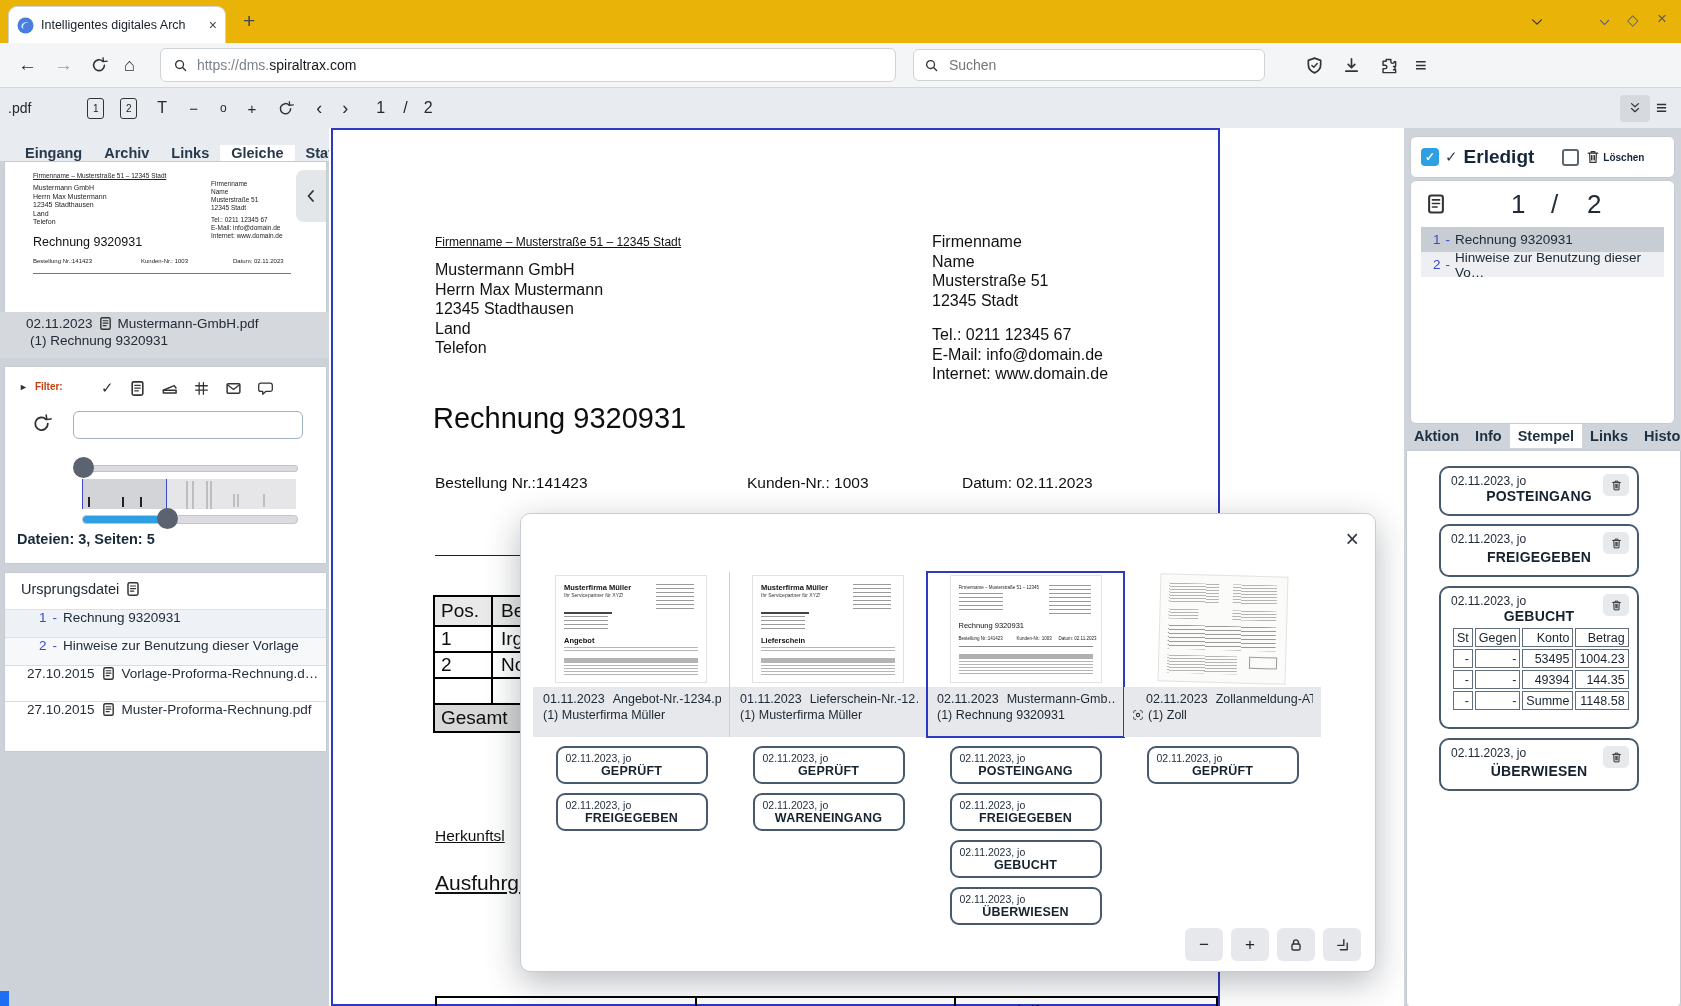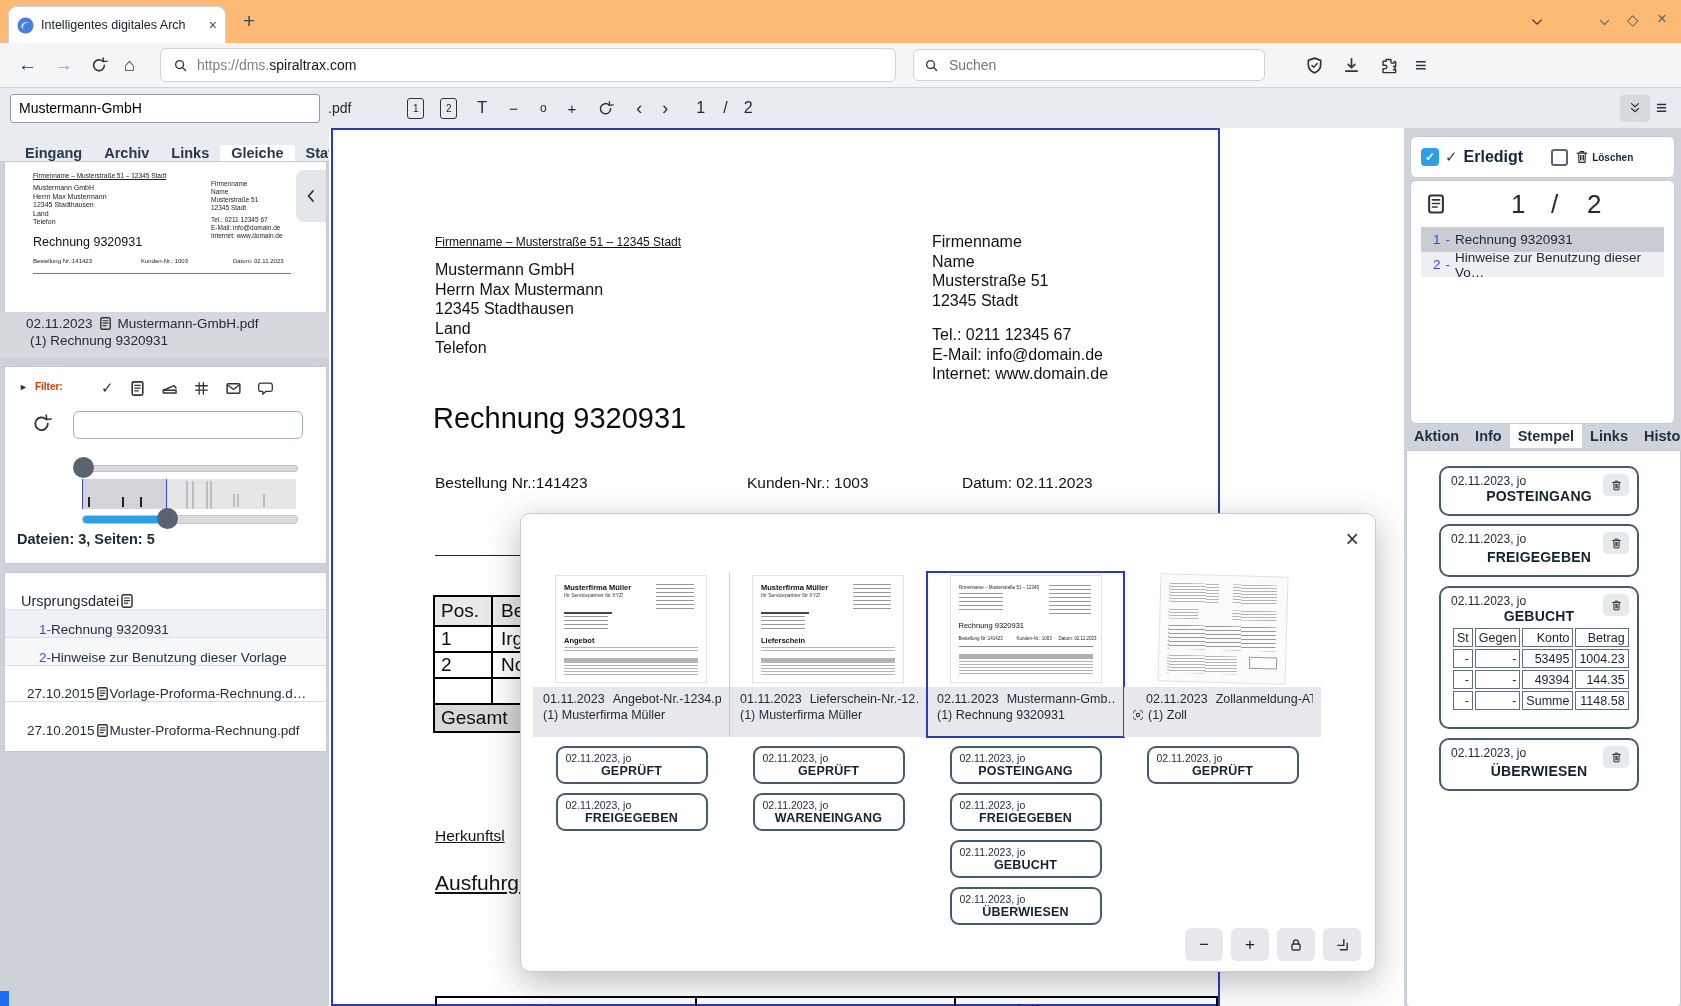--- a/index.html
+++ b/index.html
@@ -5,40 +5,40 @@
   html,body{margin:0;padding:0}
   body{width:1681px;height:1006px;position:relative;overflow:hidden;
        font-family:"Liberation Sans",sans-serif;background:#cdd2d8;color:#1d2530;font-size:13px}
   .abs{position:absolute}
   svg{display:block}
   .ic{stroke:#333;fill:none;stroke-width:1.4;stroke-linecap:round;stroke-linejoin:round}
   .card{background:#fff;border:1px solid #c6cbd1}
   .ph{background:repeating-linear-gradient(to bottom,#9a9a9a 0 1px,transparent 1px 4px)}
   .phl{background:repeating-linear-gradient(to bottom,#b5b5b5 0 1px,transparent 1px 3px)}
   
-  #tabbar{left:0;top:0;width:1681px;height:43px;background:#fdba74}
+  #tabbar{left:0;top:0;width:1681px;height:43px;background:#eab308}
   #tab{left:8px;top:6px;width:218px;height:37px;background:#fff;border:1px solid #cfd3d8;border-bottom:none;
        border-radius:9px 9px 0 0;display:flex;align-items:center;padding:0 8px;box-sizing:border-box}
   #tab .t{font-size:12.5px;color:#17202a;white-space:nowrap;overflow:hidden;flex:1;margin-left:7px}
   .gbtn{color:#40474f;font-size:17px;line-height:1}
   #navbar{left:0;top:43px;width:1681px;height:44px;background:#f4f5f7;border-bottom:1px solid #d2d6da;
           display:flex;align-items:center}
   .urlbox{height:32px;background:#fff;border:1px solid #ced3d8;border-radius:6px;display:flex;align-items:center;box-sizing:border-box}
   #apptoolbar{left:0;top:88px;width:1681px;height:40px;background:#e8ebef;border-bottom:1px solid #c6cbd1;
               display:flex;align-items:center}
   .tbi{font-size:15px;color:#23292f;text-align:center}
   .pgico{width:15px;height:19px;border:1.4px solid #333;border-radius:3px;font-size:10px;display:flex;align-items:center;justify-content:center;color:#222}
   
   #leftbar{left:0;top:128px;width:329px;height:878px;background:#cdd2d8}
   #ltabs{left:0;top:0;width:329px;height:33px;background:#e8ebef;display:flex;align-items:flex-end;padding-left:14px;box-sizing:border-box}
   .ltab{display:flex;align-items:center;padding:0 11px;font-weight:bold;font-size:14.5px;color:#29394c}
   .ltab.active{background:#fff}
   .fileline{font-size:13.5px;color:#222b36;display:flex;align-items:center;gap:5px}
   .bluenum{color:#3a49cf}
-  .srow{display:flex;align-items:flex-end;font-size:13.5px;color:#242e3a;padding-left:16px;height:28px;box-sizing:border-box}
+  .srow{display:flex;align-items:flex-start;gap:6px;font-size:13.5px;color:#242e3a;padding-left:16px;height:28px;box-sizing:border-box}
   
   .chip{border:2.5px solid #47596c;border-radius:9px;background:#fff;box-sizing:border-box;position:relative}
   .chip .meta{font-size:10.5px;color:#1e2a37;text-align:left}
   .chip .lbl{font-weight:bold;font-size:12.5px;color:#16222e;text-align:center;letter-spacing:.2px}
   
   #rightbar{left:1404px;top:128px;width:277px;height:878px;background:#cfd4da}
   .rtab{font-weight:bold;font-size:14.5px;color:#1d3042;padding:4px 8px}
   .rtab.active{background:#fff}
   .rchip{border:2.5px solid #47596c;border-radius:10px;background:#fff;box-sizing:border-box;position:relative;padding:6px 10px}
   .rchip .meta{font-size:12px;color:#1c2530}
@@ -108,21 +108,20 @@
   <svg class="ic" style="margin-left:18px" width="19" height="19" viewBox="0 0 16 16">
     <path d="M8 2.4v7.2M5.2 7l2.8 2.9L10.8 7M3.2 12.8h9.6"></path>
   </svg>
   <svg class="ic" style="margin-left:18px" width="19" height="19" viewBox="0 0 16 16">
     <path d="M6 3h4v1.8a1.4 1.4 0 1 0 2.8 0H14v4h-1.8a1.4 1.4 0 1 1 0 2.8H14V14H3.4v-3.4h1.8a1.4 1.4 0 1 0 0-2.8H3.4V4.4H6z" stroke-width="1.2"></path>
   </svg>
   <div style="font-size:20px;color:#2c333a;margin-left:17px">≡</div>
 </div>
 
 <div class="abs" id="apptoolbar">
-  <input style="margin-left: 10px; width: 292px; height: 27px; border: 1px solid rgb(143, 154, 165); border-radius: 3px; font-size: 14px; font-family: inherit; padding: 0px 8px; background: rgb(255, 255, 255);" value="Mustermann-GmbH">
   <span class="tbi" style="margin-left:8px;font-size:14px">.pdf</span>
   <div class="pgico" style="margin-left:56px">
       <span>1</span>
     </div>
   <div class="pgico" style="margin-left:16px">
       <span>2</span>
     </div>
   <div class="tbi" style="margin-left:20px;font-size:16px">T</div>
   <div class="tbi" style="margin-left:22px">−</div>
   <div class="tbi" style="margin-left:22px;font-size:12px">o</div>
@@ -545,21 +544,21 @@
         </svg>
     </div>
   </div>
 </div>
 
 <div class="abs" id="rightbar">
 
   <div class="abs card" style="left:6px;top:8px;width:263px;height:40px;border-radius:6px;display:flex;align-items:center">
     <div style="margin-left:10px;width:18px;height:18px;background:#2f9fe3;border-radius:4px;display:flex;align-items:center;justify-content:center;color:#fff;font-size:12px;font-weight:bold">✓</div>
     <span style="margin-left:6px;font-size:15px;color:#2a3a4a">✓</span>
-    <span style="margin-left:6px;font-weight:bold;font-size:16px;color:#13263a">Erledigt</span>
+    <span style="margin-left:6px;font-weight:bold;font-size:19px;color:#13263a">Erledigt</span>
     <div style="margin-left:28px;width:17px;height:17px;border:2px solid #5c666f;border-radius:3px;box-sizing:border-box;background:#fff"></div>
     <svg class="ic" style="margin-left:6px" width="16" height="16" viewBox="0 0 16 16">
       <path d="M3.2 4.2h9.6M6.2 4.2V2.6h3.6v1.6M4.6 4.2l.4 9.2h6l.4-9.2" stroke-width="1.2"></path>
         <path d="M6.5 6.4v4.6M8 6.4v4.6M9.5 6.4v4.6" stroke-width="1"></path>
     </svg>
     <span style="margin-left:2px;font-weight:bold;font-size:10px;color:#13263a">Löschen</span>
   </div>
 
   <div class="abs card" style="left:6px;top:52px;width:263px;height:242px;border-radius:6px">
     <svg class="ic abs" style="left:14px;top:12px" width="22" height="22" viewBox="0 0 16 16">

